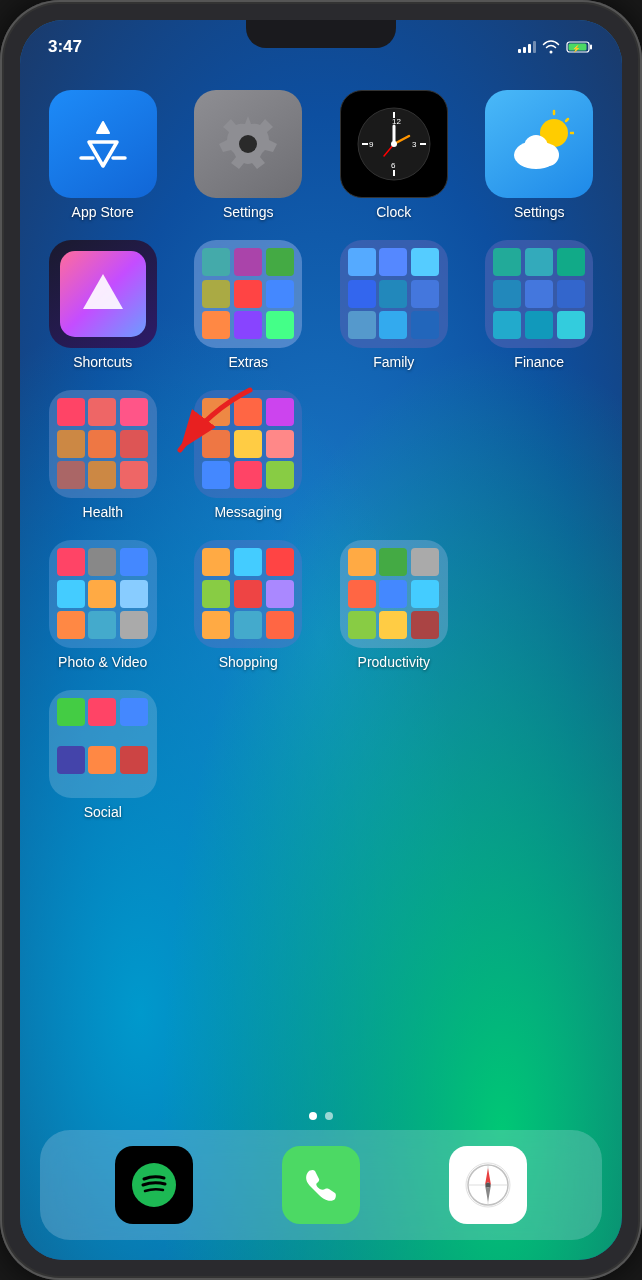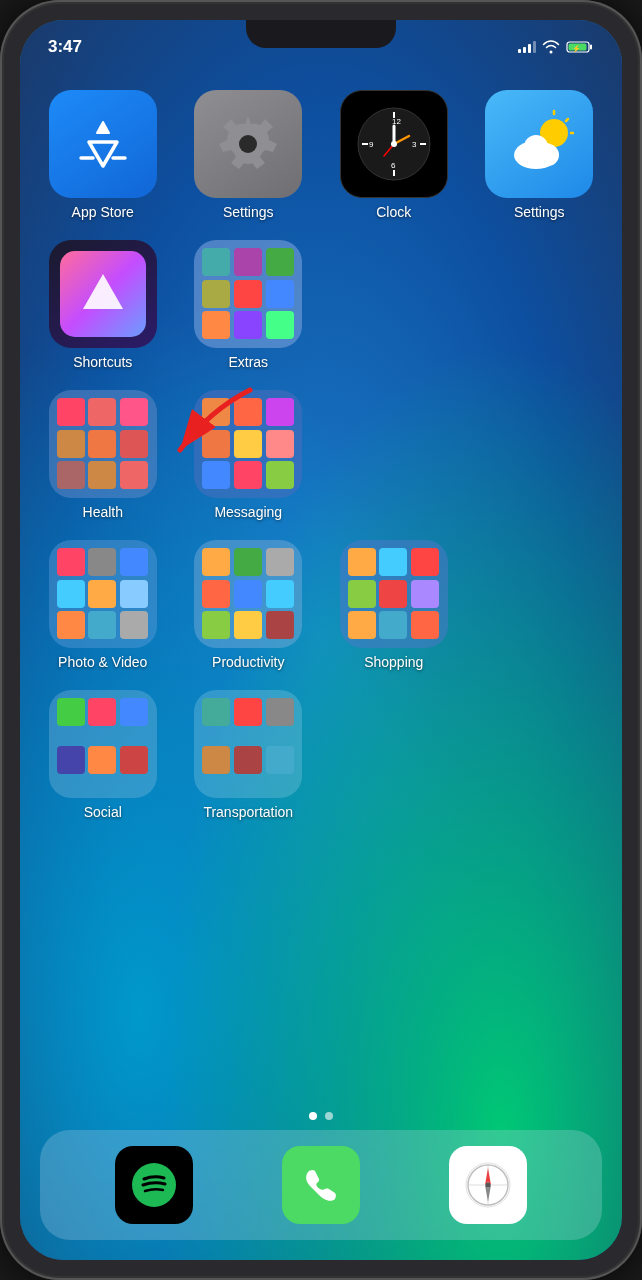--- a/index.html
+++ b/index.html
@@ -358,21 +358,53 @@
               <div style="background:#f44; border-radius:4px; width:28px;height:28px;"></div>
               <div style="background:#48f; border-radius:4px; width:28px;height:28px;"></div>
               <div style="background:#f84; border-radius:4px; width:28px;height:28px;"></div>
               <div style="background:#84f; border-radius:4px; width:28px;height:28px;"></div>
               <div style="background:#4f8; border-radius:4px; width:28px;height:28px;"></div>
             </div>
           </div>
           <span class="app-label">Extras</span>
         </div>
 
-
+        <div class="app-item">
+          <div class="app-icon icon-folder-dark">
+            <div class="folder-grid">
+              <div style="background:#5af; border-radius:4px; width:28px;height:28px;"></div>
+              <div style="background:#58f; border-radius:4px; width:28px;height:28px;"></div>
+              <div style="background:#5cf; border-radius:4px; width:28px;height:28px;"></div>
+              <div style="background:#36e; border-radius:4px; width:28px;height:28px;"></div>
+              <div style="background:#28b; border-radius:4px; width:28px;height:28px;"></div>
+              <div style="background:#47d; border-radius:4px; width:28px;height:28px;"></div>
+              <div style="background:#59c; border-radius:4px; width:28px;height:28px;"></div>
+              <div style="background:#3ae; border-radius:4px; width:28px;height:28px;"></div>
+              <div style="background:#26b; border-radius:4px; width:28px;height:28px;"></div>
+            </div>
+          </div>
+          <span class="app-label">Family</span>
+        </div>
+
+        <div class="app-item">
+          <div class="app-icon icon-folder-dark">
+            <div class="folder-grid">
+              <div style="background:#2a9; border-radius:4px; width:28px;height:28px;"></div>
+              <div style="background:#3ab; border-radius:4px; width:28px;height:28px;"></div>
+              <div style="background:#1a8; border-radius:4px; width:28px;height:28px;"></div>
+              <div style="background:#28b; border-radius:4px; width:28px;height:28px;"></div>
+              <div style="background:#47d; border-radius:4px; width:28px;height:28px;"></div>
+              <div style="background:#36c; border-radius:4px; width:28px;height:28px;"></div>
+              <div style="background:#2ac; border-radius:4px; width:28px;height:28px;"></div>
+              <div style="background:#19b; border-radius:4px; width:28px;height:28px;"></div>
+              <div style="background:#3cd; border-radius:4px; width:28px;height:28px;"></div>
+            </div>
+          </div>
+          <span class="app-label">Finance</span>
+        </div>
       </div>
 
       <div class="app-row">
 
 
         <div class="app-item">
           <div class="app-icon icon-folder" style="background:rgba(100,140,200,0.5);">
             <div class="folder-grid">
               <div style="background:#f46; border-radius:4px; width:28px;height:28px;"></div>
               <div style="background:#e66; border-radius:4px; width:28px;height:28px;"></div>
@@ -421,83 +453,70 @@
               <div style="background:#8cf; border-radius:4px; width:28px;height:28px;"></div>
               <div style="background:#f84; border-radius:4px; width:28px;height:28px;"></div>
               <div style="background:#4ac; border-radius:4px; width:28px;height:28px;"></div>
               <div style="background:#aaa; border-radius:4px; width:28px;height:28px;"></div>
             </div>
           </div>
           <span class="app-label">Photo &amp; Video</span>
         </div>
 
         <div class="app-item">
+          <div class="app-icon icon-shopping">
+            <div class="folder-grid">
+              <div style="background:#fa4; border-radius:4px; width:28px;height:28px;"></div>
+              <div style="background:#4cf; border-radius:4px; width:28px;height:28px;"></div>
+              <div style="background:#f44; border-radius:4px; width:28px;height:28px;"></div>
+              <div style="background:#8c4; border-radius:4px; width:28px;height:28px;"></div>
+              <div style="background:#e44; border-radius:4px; width:28px;height:28px;"></div>
+              <div style="background:#a8f; border-radius:4px; width:28px;height:28px;"></div>
+              <div style="background:#fa4; border-radius:4px; width:28px;height:28px;"></div>
+              <div style="background:#4ac; border-radius:4px; width:28px;height:28px;"></div>
+              <div style="background:#f64; border-radius:4px; width:28px;height:28px;"></div>
+            </div>
+          </div>
+          <span class="app-label">Shopping</span>
+        </div>
+
+        <div class="app-item">
           <div class="app-icon icon-productivity">
             <div class="folder-grid">
               <div style="background:#fa4; border-radius:4px; width:28px;height:28px;"></div>
               <div style="background:#4a4; border-radius:4px; width:28px;height:28px;"></div>
               <div style="background:#aaa; border-radius:4px; width:28px;height:28px;"></div>
               <div style="background:#f64; border-radius:4px; width:28px;height:28px;"></div>
               <div style="background:#48f; border-radius:4px; width:28px;height:28px;"></div>
               <div style="background:#4cf; border-radius:4px; width:28px;height:28px;"></div>
               <div style="background:#8c4; border-radius:4px; width:28px;height:28px;"></div>
               <div style="background:#fc4; border-radius:4px; width:28px;height:28px;"></div>
               <div style="background:#a44; border-radius:4px; width:28px;height:28px;"></div>
             </div>
           </div>
           <span class="app-label">Productivity</span>
         </div>
-
-        <div class="app-item">
-          <div class="app-icon icon-shopping">
-            <div class="folder-grid">
-              <div style="background:#fa4; border-radius:4px; width:28px;height:28px;"></div>
-              <div style="background:#4cf; border-radius:4px; width:28px;height:28px;"></div>
-              <div style="background:#f44; border-radius:4px; width:28px;height:28px;"></div>
-              <div style="background:#8c4; border-radius:4px; width:28px;height:28px;"></div>
-              <div style="background:#e44; border-radius:4px; width:28px;height:28px;"></div>
-              <div style="background:#a8f; border-radius:4px; width:28px;height:28px;"></div>
-              <div style="background:#fa4; border-radius:4px; width:28px;height:28px;"></div>
-              <div style="background:#4ac; border-radius:4px; width:28px;height:28px;"></div>
-              <div style="background:#f64; border-radius:4px; width:28px;height:28px;"></div>
-            </div>
-          </div>
-          <span class="app-label">Shopping</span>
-        </div>
       </div>
 
       <div class="app-row">
 
         <div class="app-item">
           <div class="app-icon icon-social">
             <div class="folder-grid">
               <div style="background:#4c4; border-radius:4px; width:28px;height:28px;"></div>
               <div style="background:#f46; border-radius:4px; width:28px;height:28px;"></div>
               <div style="background:#48f; border-radius:4px; width:28px;height:28px;"></div>
               <div style="background:#44a; border-radius:4px; width:28px;height:28px;"></div>
               <div style="background:#f84; border-radius:4px; width:28px;height:28px;"></div>
               <div style="background:#c44; border-radius:4px; width:28px;height:28px;"></div>
             </div>
           </div>
           <span class="app-label">Social</span>
         </div>
 
-        <div class="app-item">
-          <div class="app-icon icon-transportation">
-            <div class="folder-grid">
-              <div style="background:#4a9; border-radius:4px; width:28px;height:28px;"></div>
-              <div style="background:#f44; border-radius:4px; width:28px;height:28px;"></div>
-              <div style="background:#888; border-radius:4px; width:28px;height:28px;"></div>
-              <div style="background:#c84; border-radius:4px; width:28px;height:28px;"></div>
-              <div style="background:#a44; border-radius:4px; width:28px;height:28px;"></div>
-              <div style="background:#4ac; border-radius:4px; width:28px;height:28px;"></div>
-            </div>
-          </div>
-          <span class="app-label">Transportation</span>
-        </div>
 
         <div class="app-item"></div>
         <div class="app-item"></div>
       </div>
     </div>
 
     <div class="arrow-annotation">
       <svg width="120" height="100" viewBox="0 0 120 100">
         <defs>
           <marker id="arrowhead" markerWidth="8" markerHeight="6" refX="8" refY="3" orient="auto">

